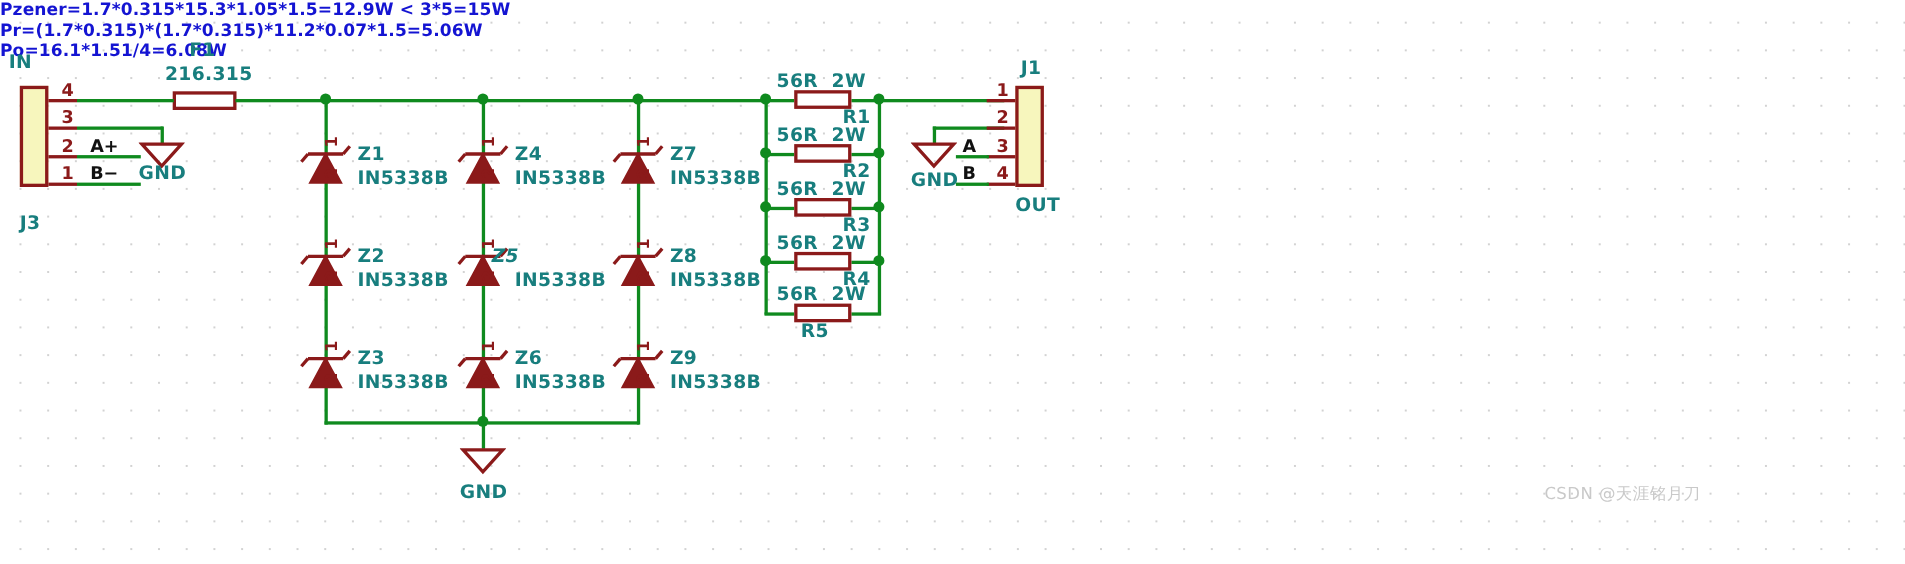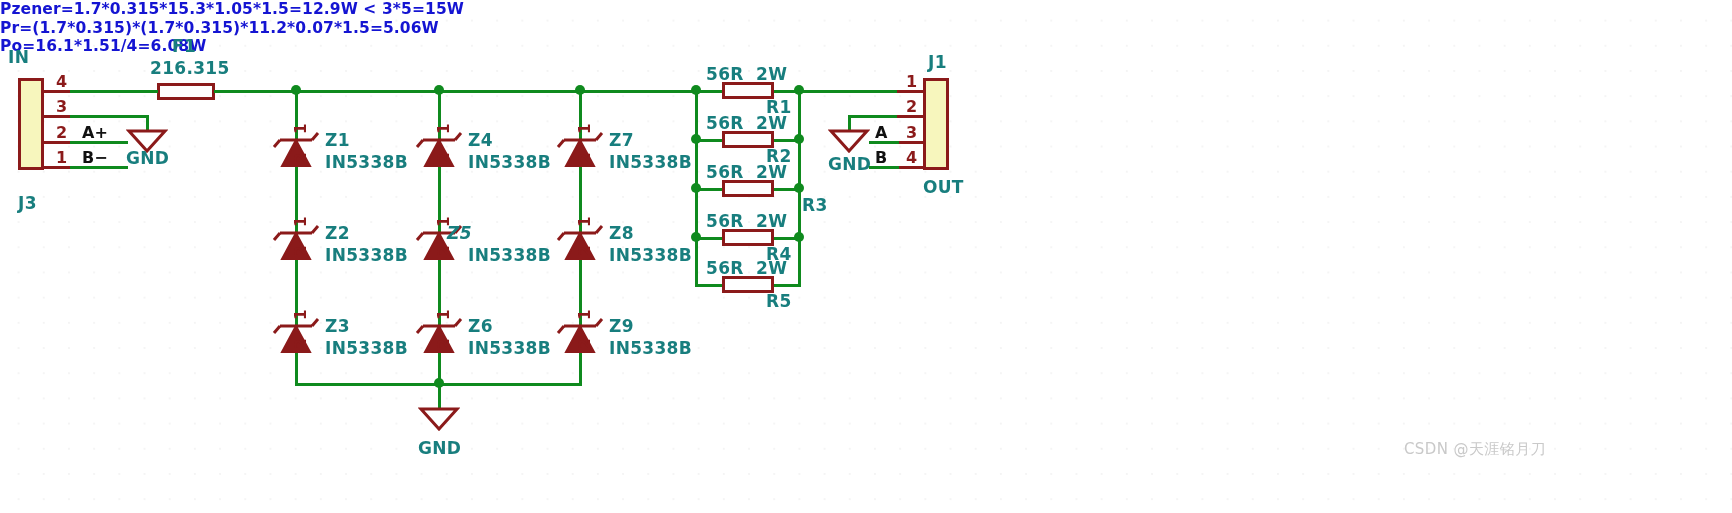--- a/index.html
+++ b/index.html
@@ -215,37 +215,37 @@
   <div class="lbl teal" style="left:756px;top:113px;">2W</div>
   <div class="lbl teal" style="left:766px;top:146px;">R2</div>
 
   <div class="junc" style="left:691px;top:183px;"></div>
   <div class="junc" style="left:794px;top:183px;"></div>
   <div class="wire wh" style="left:695px;top:188px;width:30px;"></div>
   <div class="wire wh" style="left:771px;top:188px;width:30px;"></div>
   <div class="res" style="left:722px;top:180px;width:52px;height:17px;"></div>
   <div class="lbl teal" style="left:706px;top:162px;">56R</div>
   <div class="lbl teal" style="left:756px;top:162px;">2W</div>
-  <div class="lbl teal" style="left:766px;top:195px;margin-left:36px;">R3</div>
+  <div class="lbl teal" style="left:766px;top:195px;">R3</div>
 
   <div class="junc" style="left:691px;top:232px;"></div>
   <div class="junc" style="left:794px;top:232px;"></div>
   <div class="wire wh" style="left:695px;top:237px;width:30px;"></div>
   <div class="wire wh" style="left:771px;top:237px;width:30px;"></div>
   <div class="res" style="left:722px;top:229px;width:52px;height:17px;"></div>
   <div class="lbl teal" style="left:706px;top:211px;">56R</div>
   <div class="lbl teal" style="left:756px;top:211px;">2W</div>
   <div class="lbl teal" style="left:766px;top:244px;">R4</div>
 
   <div class="wire wh" style="left:695px;top:284px;width:30px;"></div>
   <div class="wire wh" style="left:771px;top:284px;width:30px;"></div>
   <div class="res" style="left:722px;top:276px;width:52px;height:17px;"></div>
   <div class="lbl teal" style="left:706px;top:258px;">56R</div>
   <div class="lbl teal" style="left:756px;top:258px;">2W</div>
-  <div class="lbl teal" style="left:766px;top:291px;text-align:center;">R5</div>
+  <div class="lbl teal" style="left:728px;top:291px;text-align:center;">R5</div>
 
   <div class="wire wh" style="left:798px;top:90px;width:115px;"></div>
 
   <div class="wire wh" style="left:848px;top:115px;width:65px;"></div>
   <div class="wire wv" style="left:848px;top:115px;height:16px;"></div>
   <svg class="gndsym" style="left:828px;top:128px;" width="42" height="26" viewBox="0 0 42 26">
     <polygon points="3,3 39,3 21,23" fill="none" stroke="#8b1a1a" stroke-width="3"></polygon>
   </svg>
   <div class="lbl teal" style="left:828px;top:154px;">GND</div>
 

